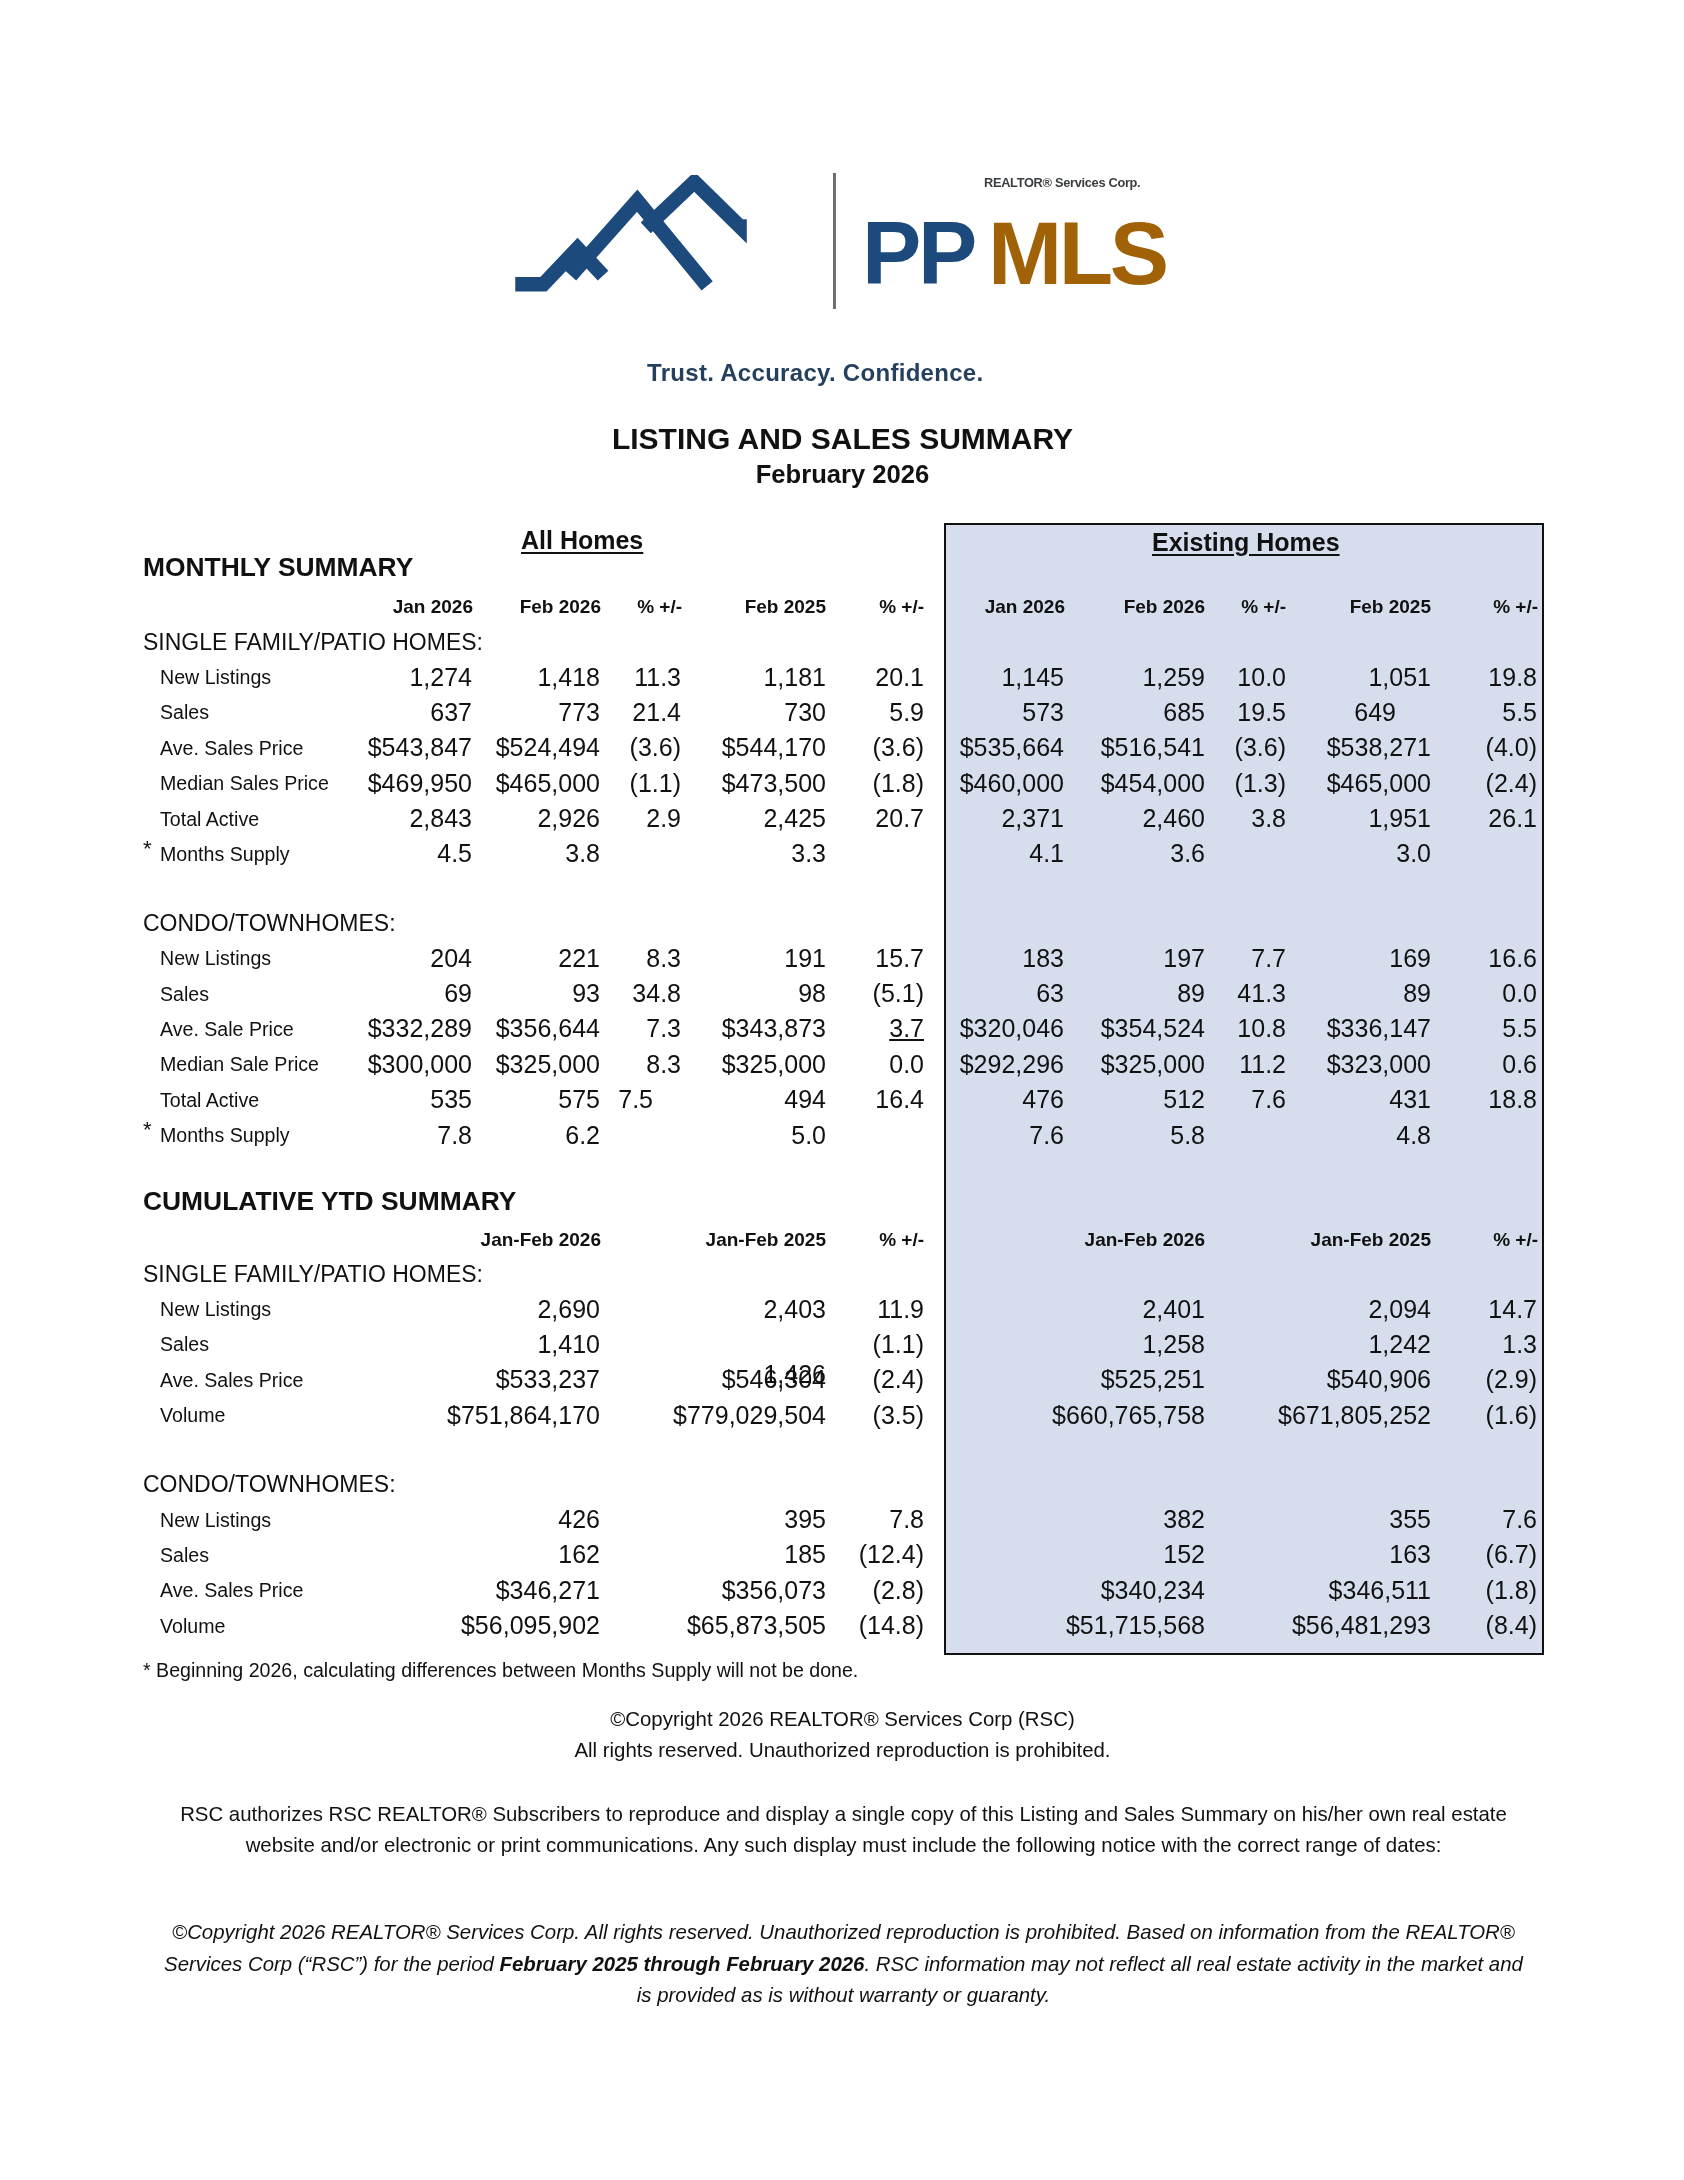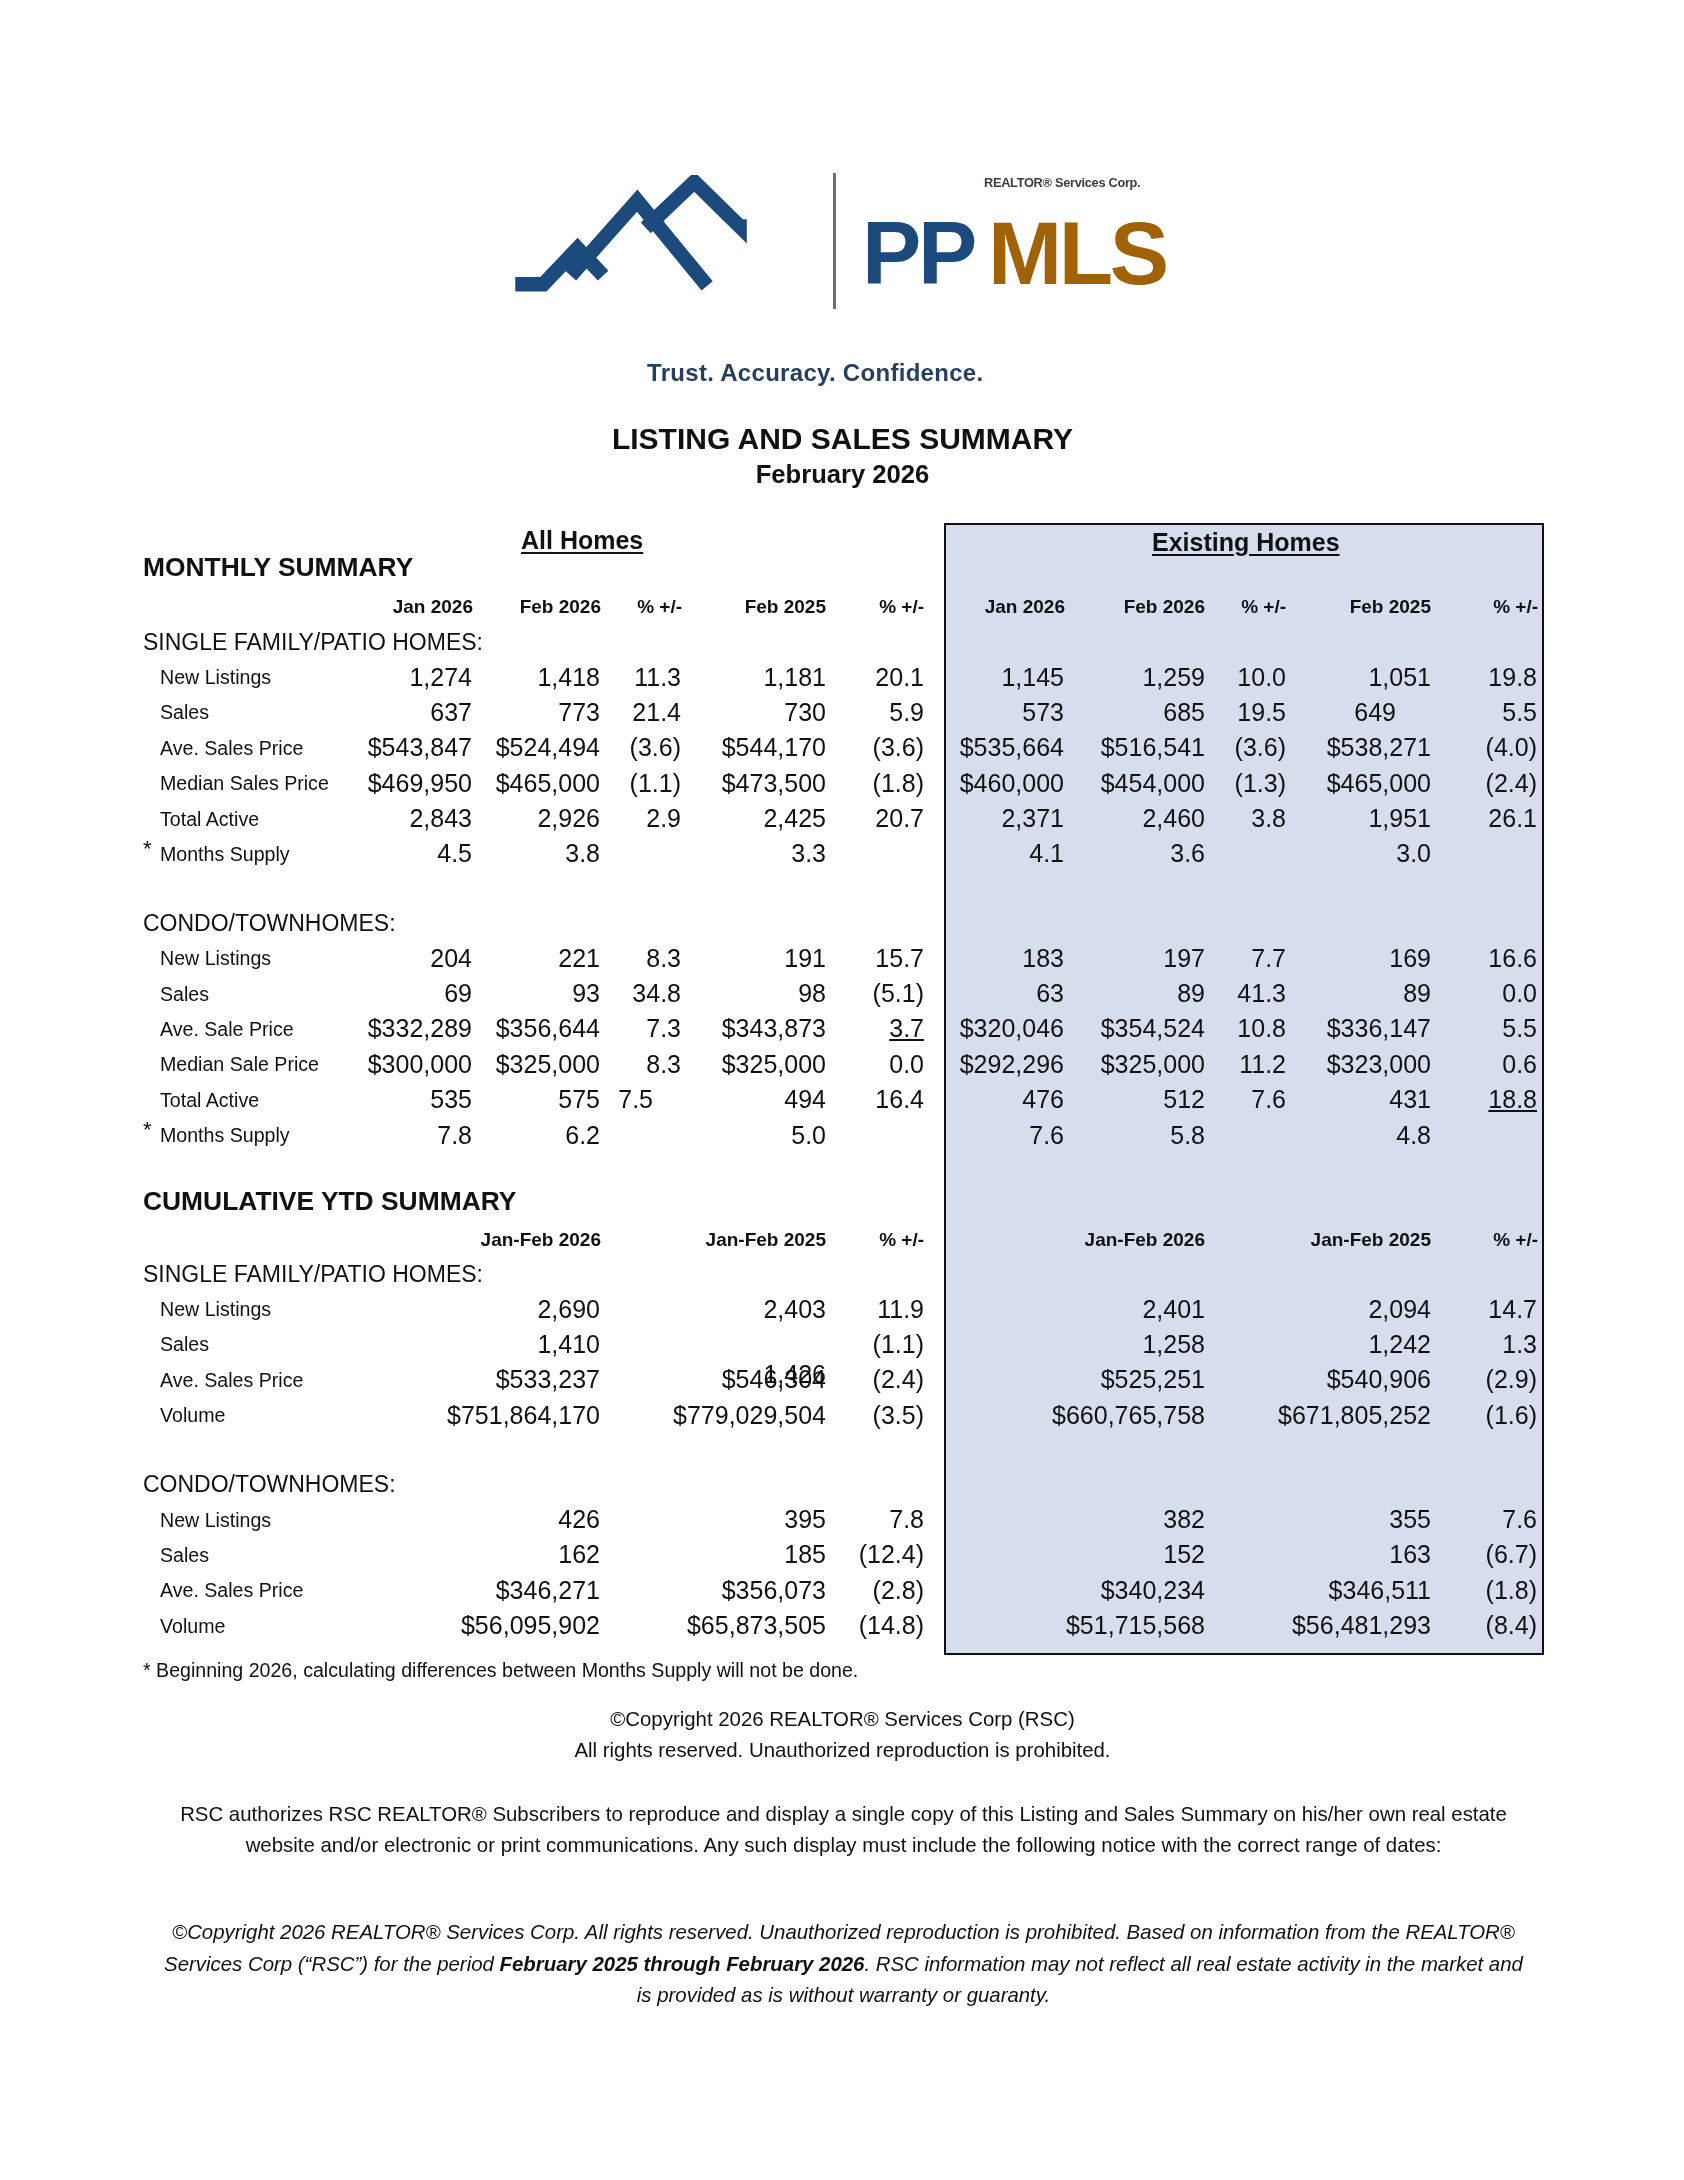--- a/index.html
+++ b/index.html
@@ -187,21 +187,21 @@
     <div class="abs row-label" style="left:160px; top:1089px;">Total Active</div>
     <div class="abs val" style="left:302px; top:1085px;">535</div>
     <div class="abs val" style="left:430px; top:1085px;">575</div>
     <div class="abs val" style="left:483px; top:1085px;">7.5</div>
     <div class="abs val" style="left:656px; top:1085px;">494</div>
     <div class="abs val" style="left:754px; top:1085px;">16.4</div>
     <div class="abs val" style="left:894px; top:1085px;">476</div>
     <div class="abs val" style="left:1035px; top:1085px;">512</div>
     <div class="abs val" style="left:1116px; top:1085px;">7.6</div>
     <div class="abs val" style="left:1261px; top:1085px;">431</div>
-    <div class="abs val" style="left:1367px; top:1085px;text-decoration:underline;">18.8</div>
+    <div class="abs val" style="left:1367px; top:1085px;">18.8</div>
     <div class="abs asterisk" style="left:143px; top:1117px;">*</div>
     <div class="abs row-label" style="left:160px; top:1124px;">Months Supply</div>
     <div class="abs val" style="left:302px; top:1121px;">7.8</div>
     <div class="abs val" style="left:430px; top:1121px;">6.2</div>
     <div class="abs val" style="left:656px; top:1121px;">5.0</div>
     <div class="abs val" style="left:894px; top:1121px;">7.6</div>
     <div class="abs val" style="left:1035px; top:1121px;">5.8</div>
     <div class="abs val" style="left:1261px; top:1121px;">4.8</div>
     <div class="abs section-head" style="left:143px; top:1186px;">CUMULATIVE YTD SUMMARY</div>
     <div class="abs col-head" style="left:439px; top:1229px;">Jan-Feb 2026</div>

